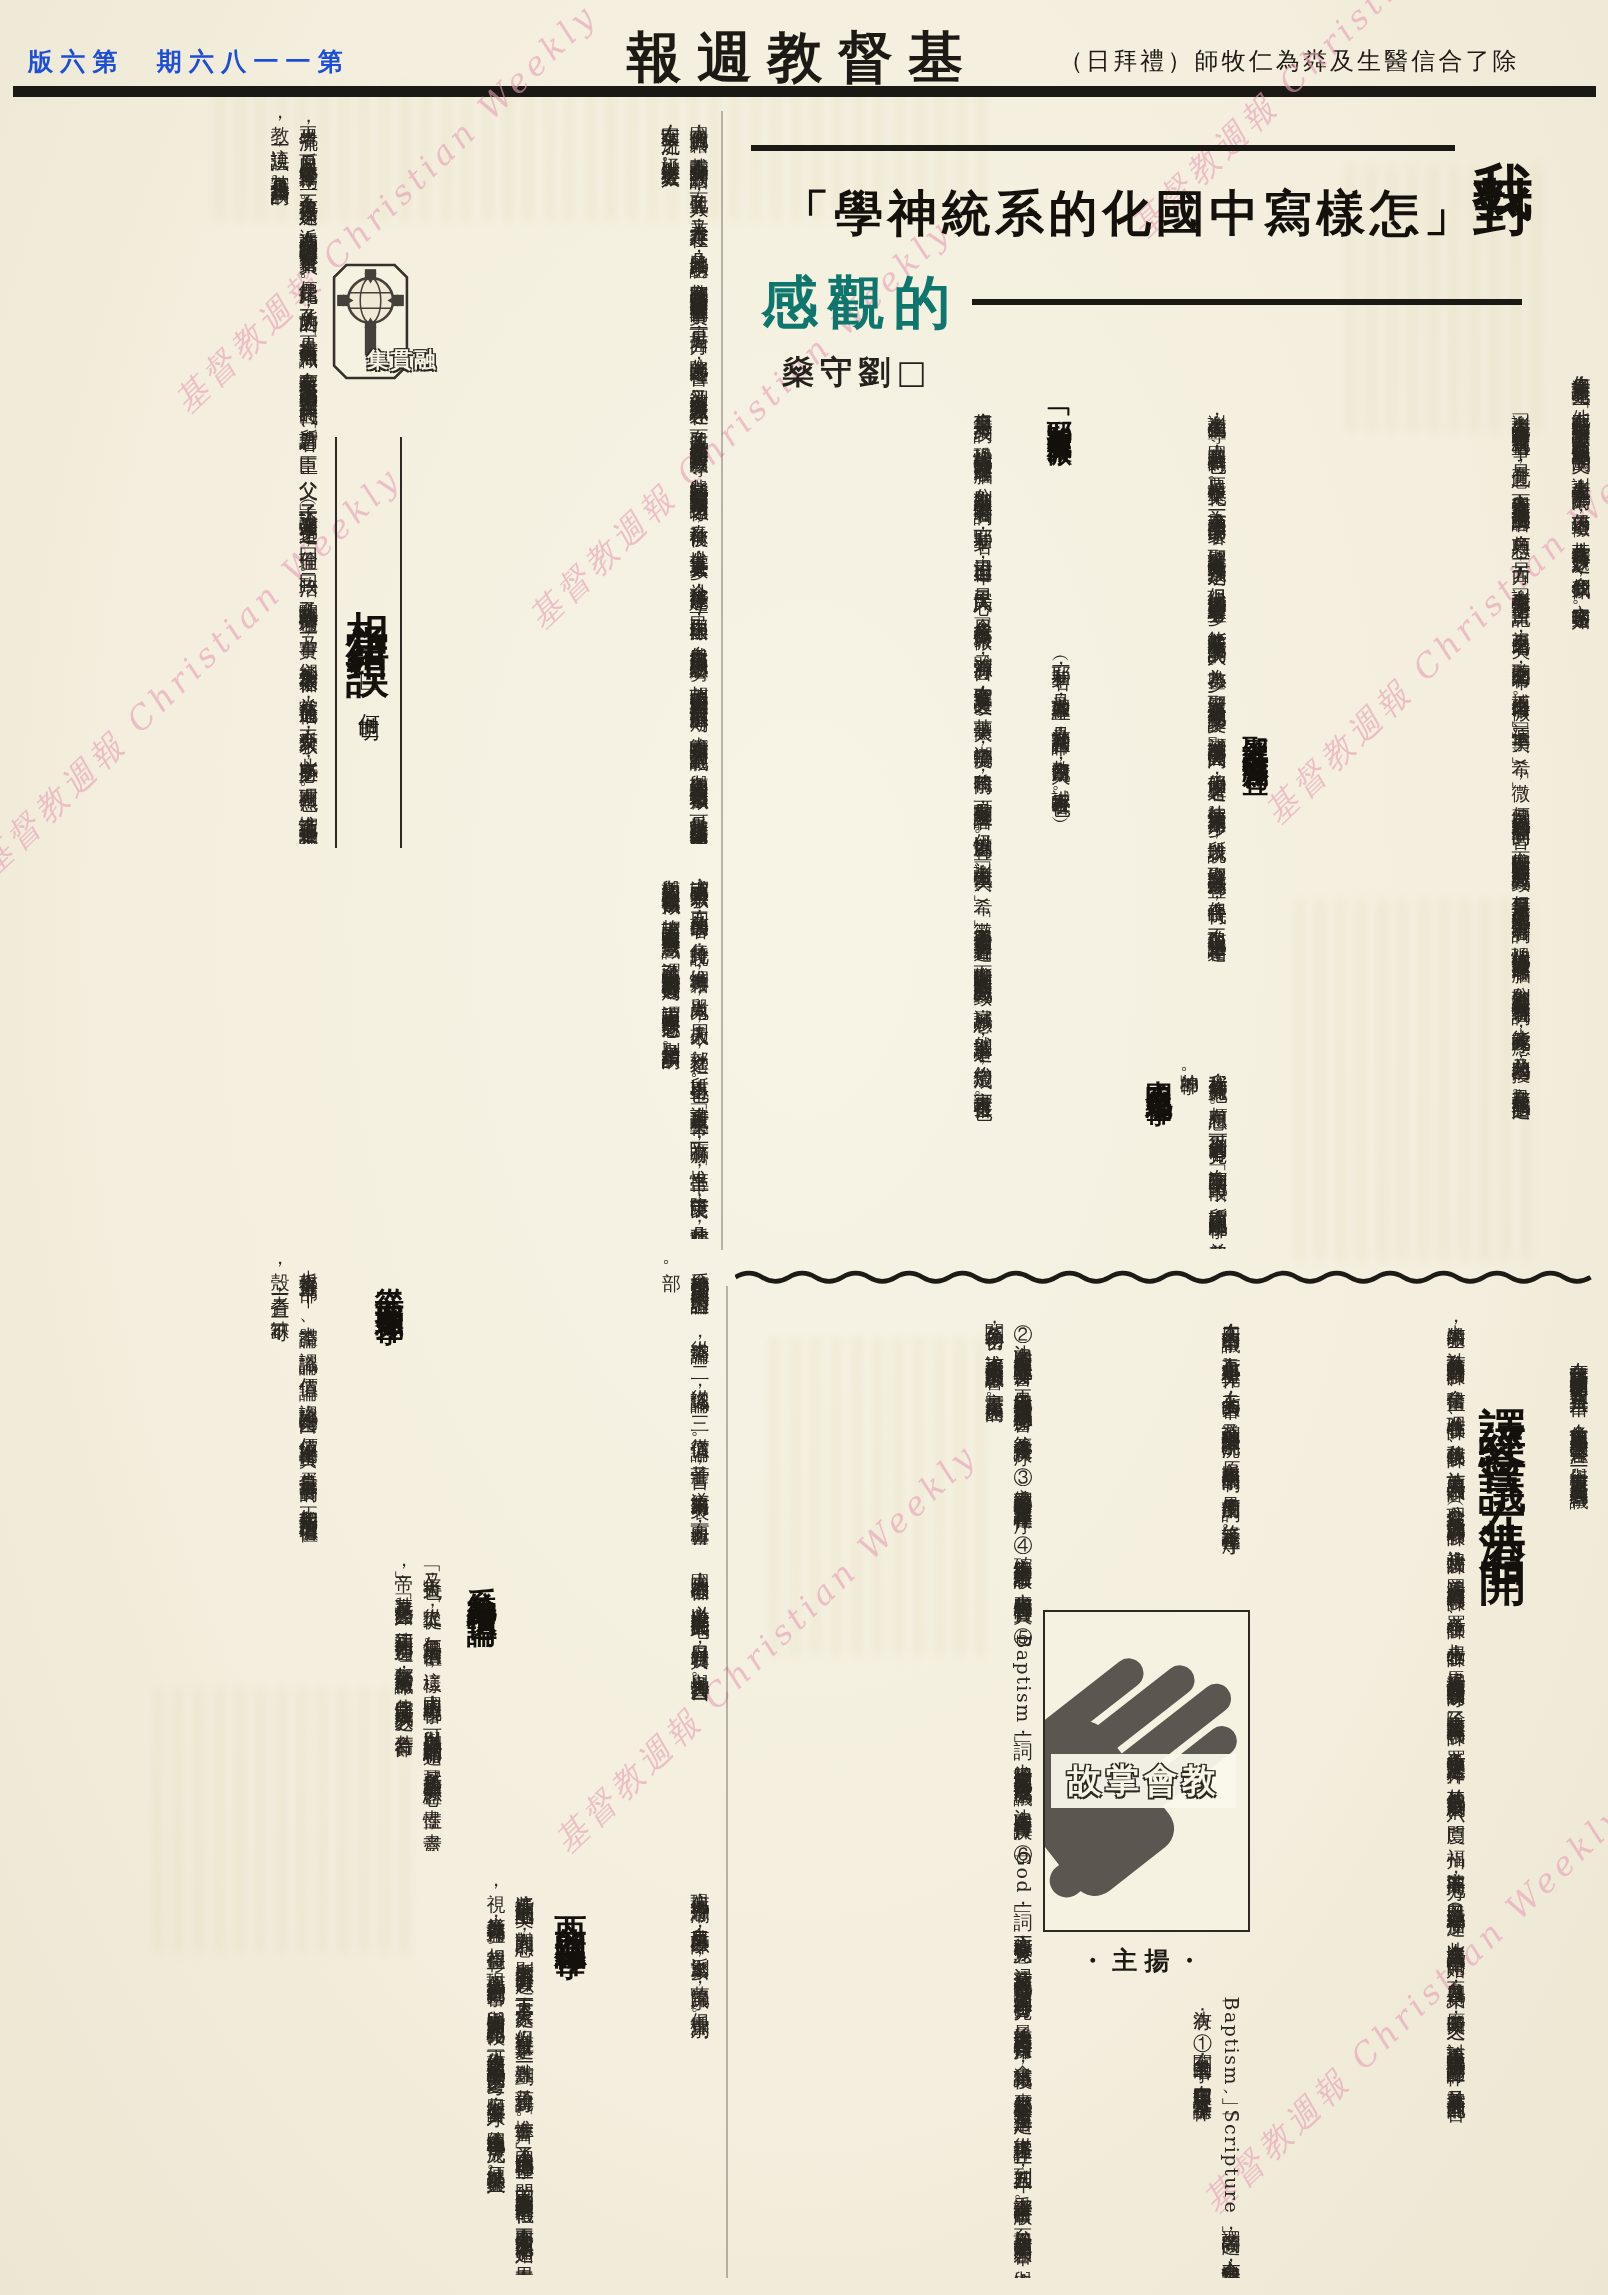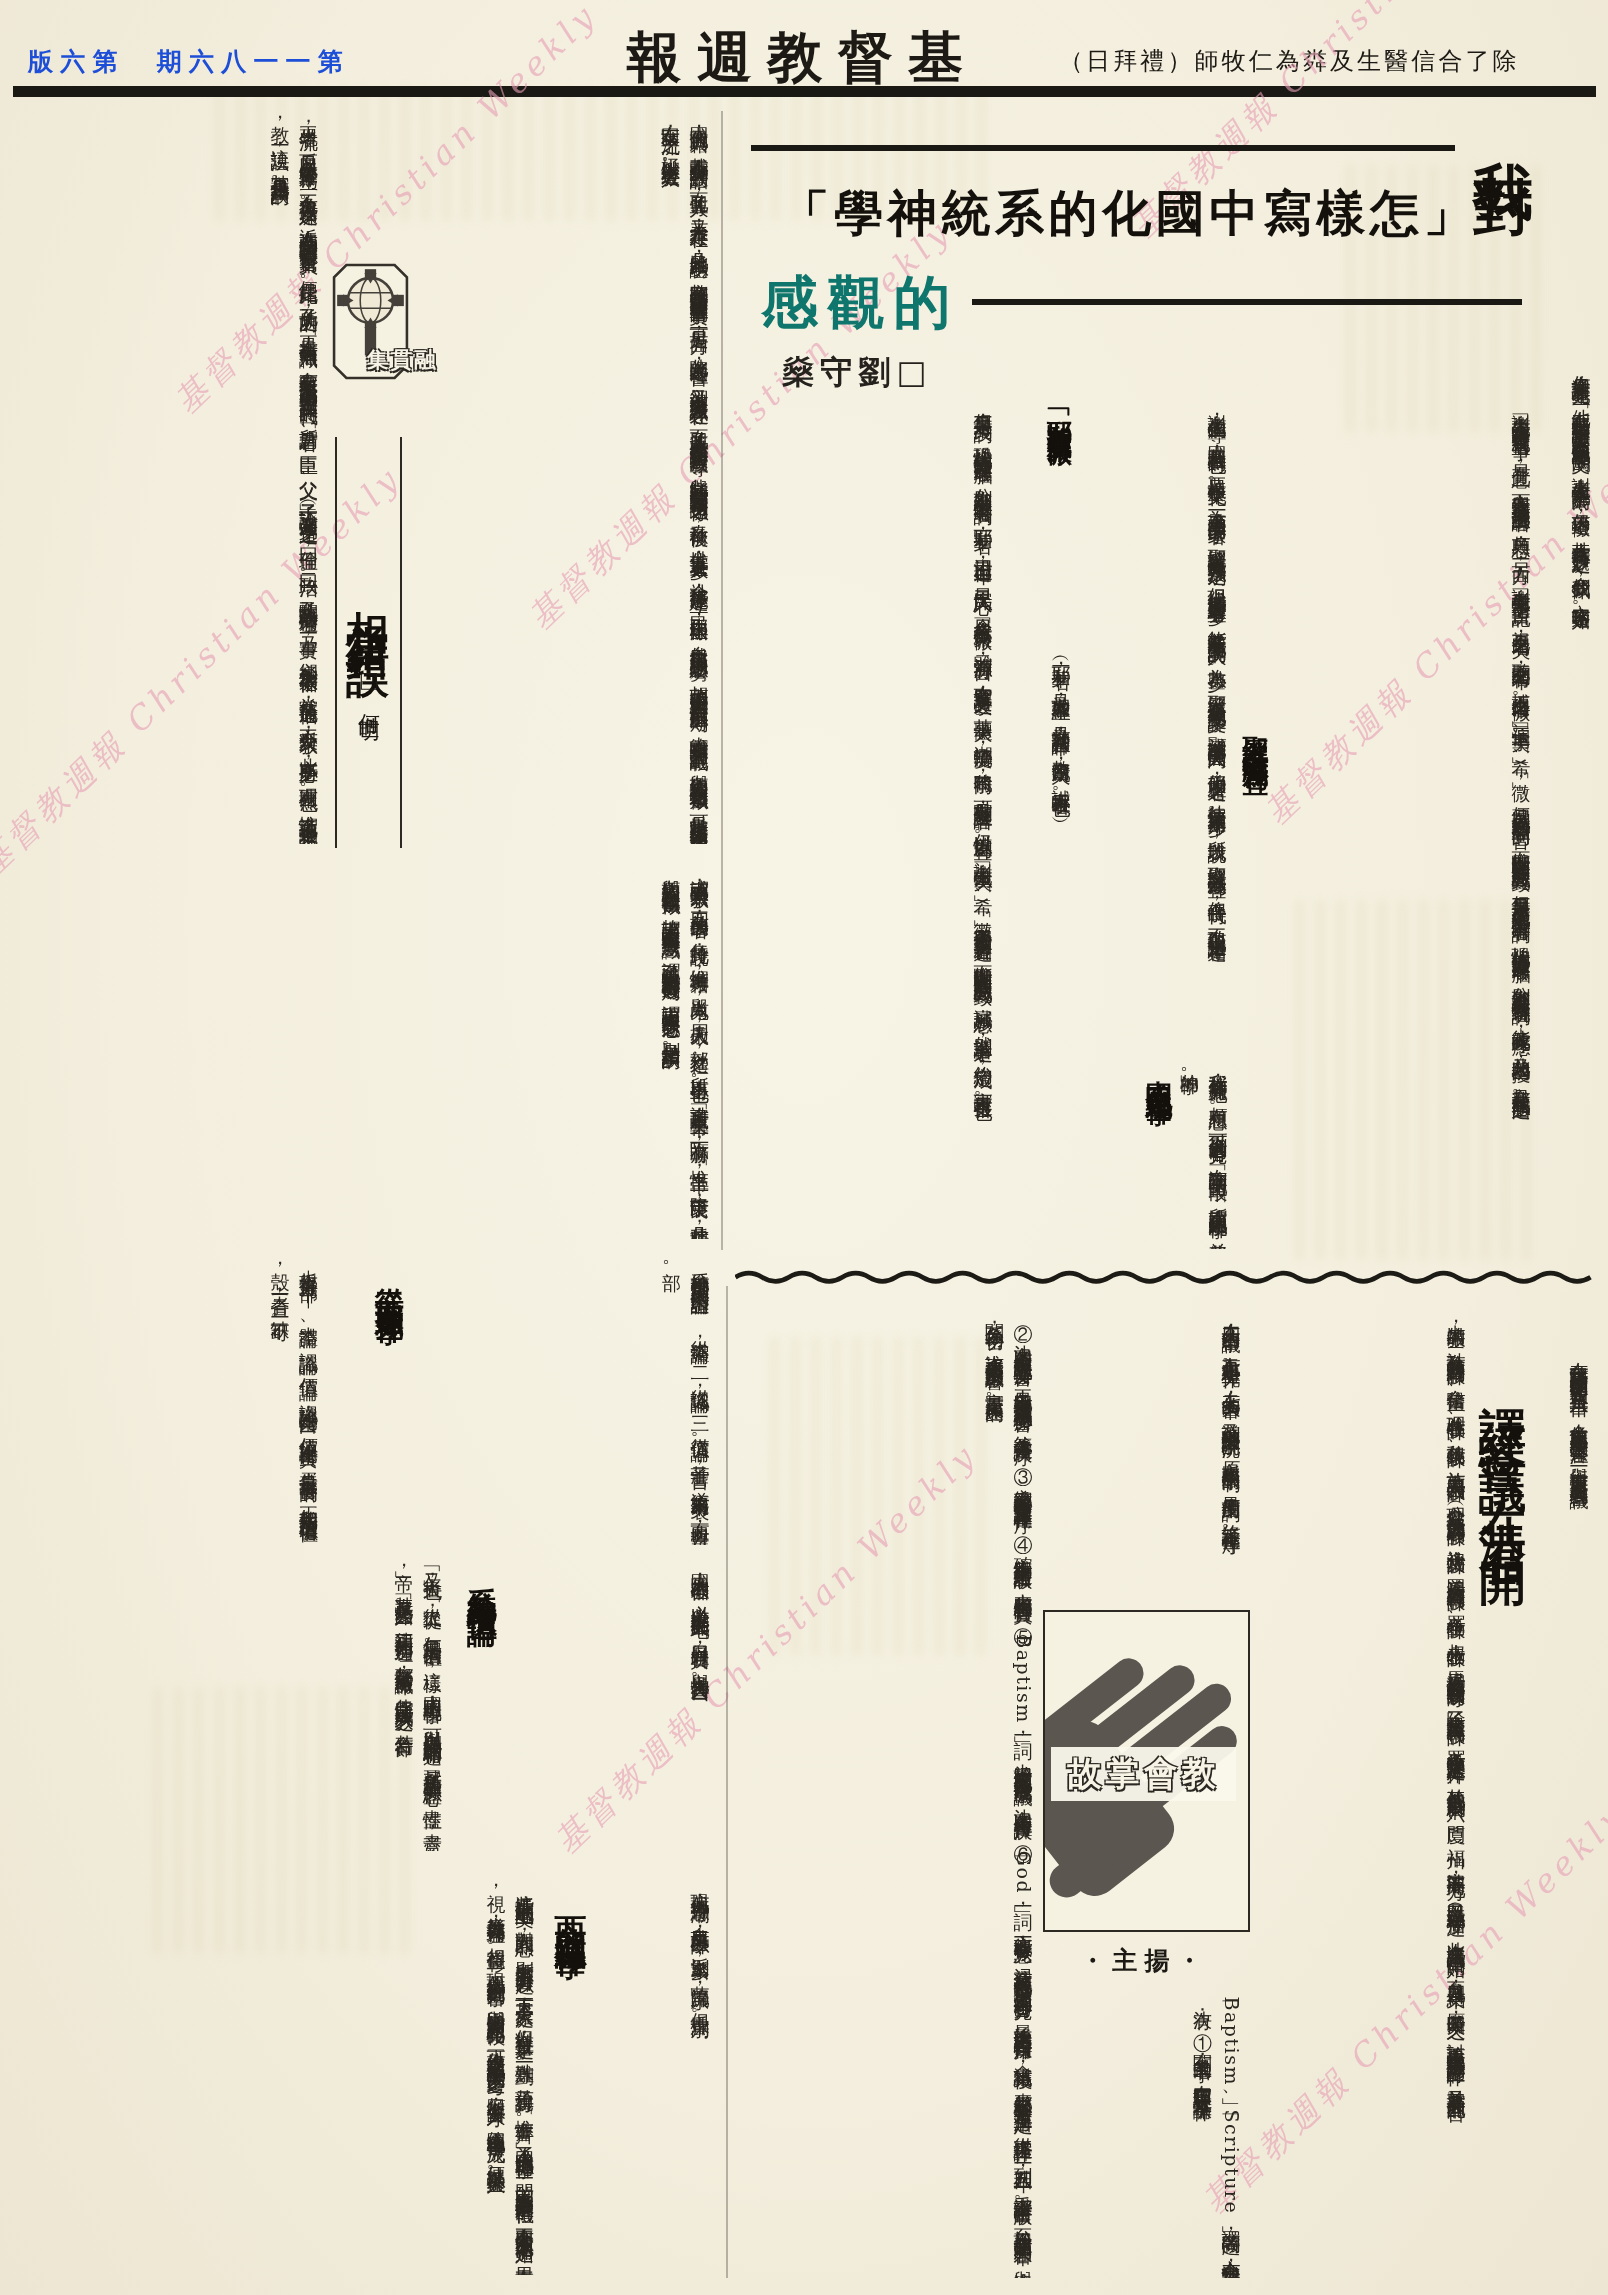--- a/index.html
+++ b/index.html
@@ -125,19 +125,19 @@
   <svg width="197" height="313" viewBox="0 0 384 608">
     <g transform="rotate(-38 192 300)" fill="#5b5750">
       <rect x="-30" y="110" width="340" height="58" rx="29"></rect>
       <rect x="-6" y="182" width="386" height="58" rx="29"></rect>
       <rect x="14" y="254" width="400" height="58" rx="29"></rect>
       <rect x="22" y="326" width="350" height="58" rx="29"></rect>
       <rect x="-56" y="150" width="230" height="300" rx="46"></rect>
       <rect x="-96" y="350" width="210" height="66" rx="33"></rect>
     </g>
   </svg>
-  <div class="abs rtl outline" style="left:6.2px;top:135px;width:185px;text-align:center;font-size:34px;letter-spacing:4.1px;background:rgba(250,247,235,.95);padding:4.1px 0;">教會掌故</div>
+  <div class="abs rtl outline" style="left:6.2px;top:142px;width:185px;text-align:center;font-size:34px;letter-spacing:4.1px;background:rgba(250,247,235,.95);padding:4.1px 0;">教會掌故</div>
 </div>
 <div class="abs rtl" style="left:1070px;top:1944px;width:149px;text-align:center;font-size:25px;font-weight:bold;letter-spacing:7.2px;color:#1d1a15;">・揚主・</div>
 
 <div class="abs flow" style="left:1044px;top:1995px;width:202px;height:283px;">「Baptism」、「Scripture」譯名等問題，亦在會中詳加討論，議決有：①有關上帝的名字，在中國譯經史上一直爭論不休。</div>
 <div class="abs flow" style="left:740px;top:1309px;width:298px;height:969px;">②決定由各差會在中國設立地方委辦會，再由各地委辦會推選代表組成總委辦會，統籌各書繙譯次序；③交總委辦會幹事會商定修訂譯本工作程序；④確定新約全書之繙譯出版，由麥都思牧師等負責；⑤「Baptism」一詞，由於浸信會和其他各會未能達成協議，決定由各差會自行譯決；⑥「God」一詞，亦未能取得一致意見，浸信會及其他教會對「神」與「上帝」的採用各持己見，最後決定由各譯委會自行採用。會議結束後，麥都思等於同年十二月還在上海定居，從事繙譯工作；到一八五四年，委辦譯本全書出版。至於今日教會通用的「和合本」，與這次在港舉行的第一次譯經會議關係至為密切，該次大會所帶來的決議及影響，實是重大而深遠的。</div>
 
 
 </body></html>

